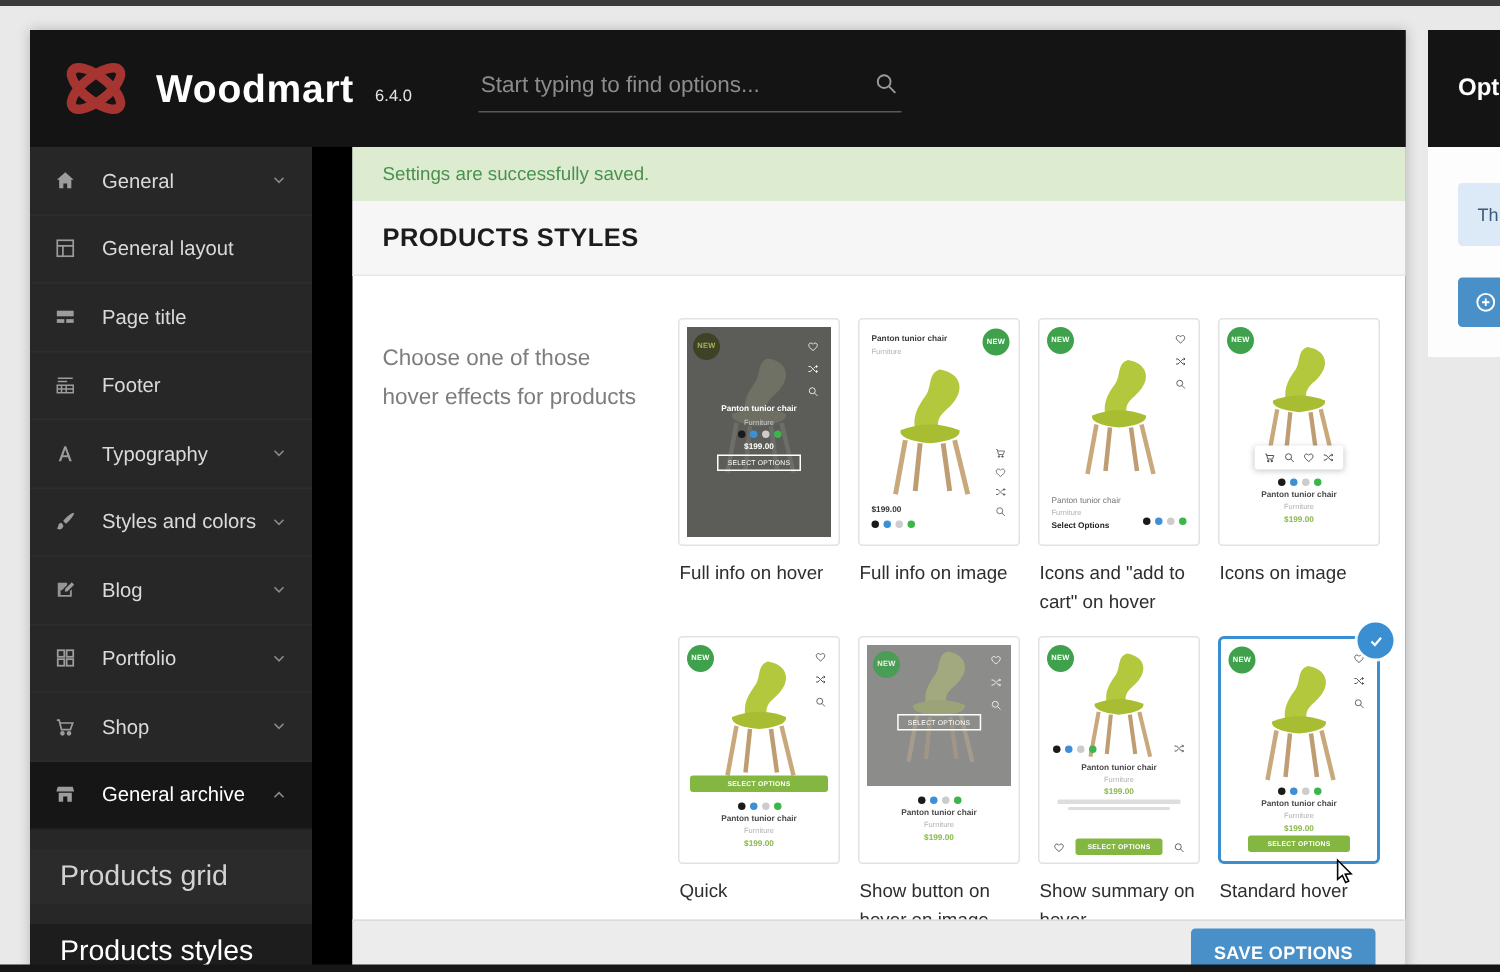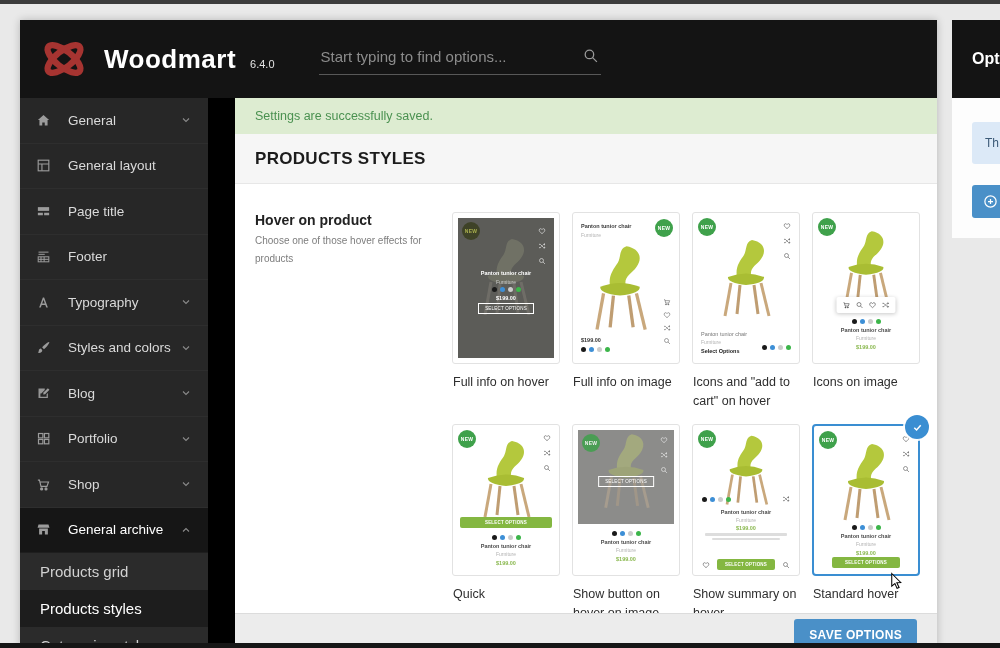--- a/index.html
+++ b/index.html
@@ -20,32 +20,32 @@
   .search { width:100%; background:transparent; border:0; border-bottom:1px solid #585858; color:#c5c5c5; font-size:15px; padding:4px 26px 9px 2px; outline:none; }
   .search::placeholder { color:#8c8c8c; }
   .search-ic { position:absolute; right:2px; top:3px; width:17px; height:17px; color:#9a9a9a; }
 
   
   .sidebar { position:absolute; left:0; top:78px; width:188px; bottom:0; background:var(--sidebar-bg); overflow:hidden; }
   .side-item { height:45.5px; display:flex; align-items:center; padding:0 16px; color:#dadada; font-size:13.5px; border-bottom:1px solid rgba(255,255,255,.035); cursor:pointer; }
   .side-item .mic { width:15px; height:15px; color:#9c9c9c; margin-right:17px; flex:none; }
   .side-item .chev { margin-left:auto; width:12px; height:12px; color:#8a8a8a; flex:none; }
   .side-item.active { background:#161616; color:#fff; }
-  .subitem { height:37px; display:flex; align-items:center; padding:0 16px 0 20px; color:#d2d2d2; font-size:15px; background:#2b2b2b; cursor:pointer; }
+  .subitem { height:37px; display:flex; align-items:center; padding:0 16px 0 20px; color:#d2d2d2; font-size:19px; background:#2b2b2b; cursor:pointer;margin-top:13px; }
   .subitem.active { background:#1d1d1d; color:#fff; }
 
   
   .content { position:absolute; left:215px; top:78px; right:0; bottom:0; background:#fff; }
   .banner { height:36px; background:var(--banner-bg); color:var(--banner-text); display:flex; align-items:center; padding-left:20px; font-size:12.5px; }
   .pagebar { height:50px; background:#f6f6f6; border-bottom:1px solid #e7e7e7; display:flex; align-items:center; padding-left:20px; }
   .pagetitle { font-size:17px; font-weight:700; color:#1c1c1c; letter-spacing:.3px; }
   .optionrow { display:flex; padding:28px 14px 0 20px; }
   .optlabels { width:197px; flex:none; }
   .optname { font-size:14px; font-weight:700; color:#222; }
-  .optdesc { margin-top:4px; font-size:10px; color:#7d7d7d; line-height:1.75; width:178px; }
+  .optdesc { margin-top:14px; font-size:15px; color:#7d7d7d; line-height:1.75; width:178px; }
   .choices { display:grid; grid-template-columns:repeat(4,108px); column-gap:12px; }
   .choice { cursor:pointer; }
   .choicelabel { margin:9px 1px 12px; font-size:12.5px; color:#2e2e2e; line-height:1.5; min-height:39px; }
 
   
   .mini { position:relative; width:108px; height:152px; border:1px solid #e2e2e2; border-radius:3px; background:#fff; }
   .choice.selected .mini { border:2px solid var(--selected-blue); border-radius:4px; }
   .badge { position:absolute; top:5px; left:5px; width:18px; height:18px; border-radius:50%; background:var(--badge-green); color:#fff; font-size:5px; font-weight:700; display:flex; align-items:center; justify-content:center; z-index:4; letter-spacing:.2px; }
   .icol { position:absolute; top:9px; right:8px; display:flex; flex-direction:column; gap:7px; align-items:center; z-index:4; color:#555; }
   .icol .ic, .hbar .ic, .mrow .ic { width:8px; height:8px; }
@@ -299,21 +299,20 @@
   <div class="content">
     <div class="banner">
       <span>Settings are successfully saved.</span>
     </div>
     <div class="pagebar">
       <span class="pagetitle">PRODUCTS STYLES</span>
     </div>
 
     <div class="optionrow">
       <div class="optlabels">
-        <div class="optname">Hover on product</div>
         <div class="optdesc">Choose one of those hover effects for products</div>
       </div>
 
       <div class="choices">
 
         <div class="choice">
           <div class="mini v1">
             <div class="v1-bg">
               <svg class="chair" viewBox="0 0 60 84">
                   <use href="#chair-shape"></use>

